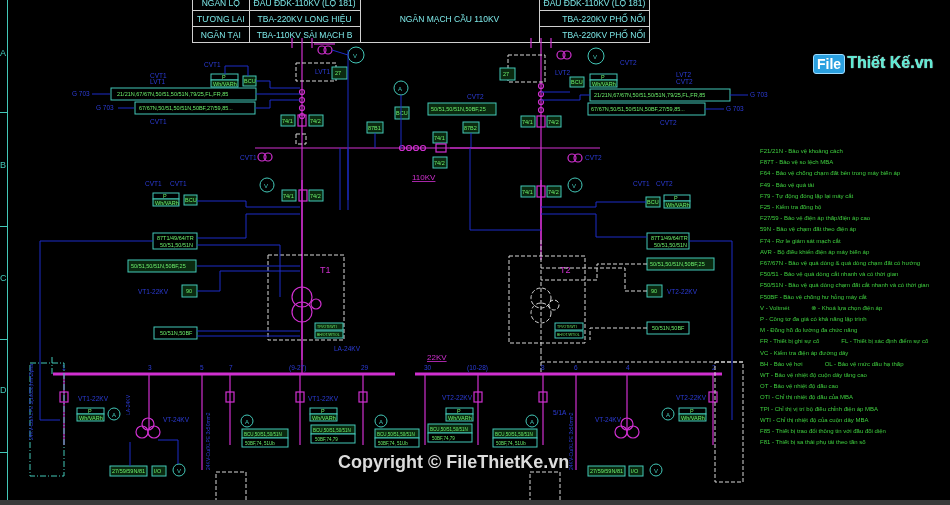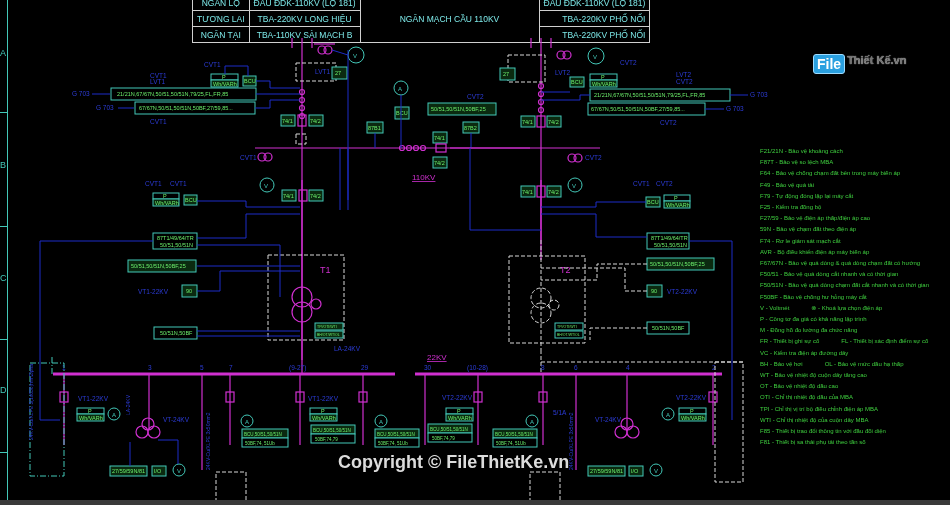--- a/index.html
+++ b/index.html
@@ -17,21 +17,21 @@
   .dash{stroke:#d8d8d8;stroke-width:1;fill:none;stroke-dasharray:4 2;}
   .dashdot{stroke:#43c8b8;stroke-width:1;fill:none;stroke-dasharray:6 2 1 2;}
   .meter{fill:none;stroke:#43c8b8;stroke-width:1;}
   .mtxt{fill:#43c8b8;font-size:6px;}
   #legend{position:absolute;left:760px;top:146px;width:190px;color:#3fd03f;font-size:6px;line-height:11.2px;}
   #legend .lg-title{font-size:11px;color:#3fd03f;text-decoration:underline;margin-bottom:6px;letter-spacing:0.5px;}
   #legend .row{white-space:nowrap;}
   #legend .gap{display:inline-block;width:22px;}
   #logo{position:absolute;left:813px;top:14px;display:flex;margin-top:40px;}
   #logo .lg1{background:#2aa0e0;color:#fff;font-weight:bold;font-size:14px;padding:1px 3px;border-radius:3px;border:1px solid #9fdcff;}
-  #logo .lg2{color:#737373;font-weight:bold;font-size:11px;margin-left:2px;text-shadow:0 0 1px #fff;}
+  #logo .lg2{color:#5eead4;font-weight:bold;font-size:16px;margin-left:2px;text-shadow:0 0 1px #fff;}
   #watermark{position:absolute;left:338px;top:452px;font-size:18px;font-weight:bold;color:#dcdcdc;}
   #header-table{position:absolute;left:192px;top:-6px;border-collapse:collapse;}
   #header-table td{border:1px solid #d0d0d0;color:#7de8e8;font-size:8.5px;padding:0 4px;height:15px;text-align:center;white-space:nowrap;}
   #frame-left{position:absolute;left:7px;top:0;width:1px;height:500px;background:#43c8b8;}
   .zone{position:absolute;left:0;font-size:9px;color:#43c8b8;}
   .zone-tick{position:absolute;left:0;width:8px;height:1px;background:#43c8b8;}
   #bottom-bar{position:absolute;left:0;top:500px;width:950px;height:5px;background:#3a3a3a;}
 </style>
 </head>
 <body>

